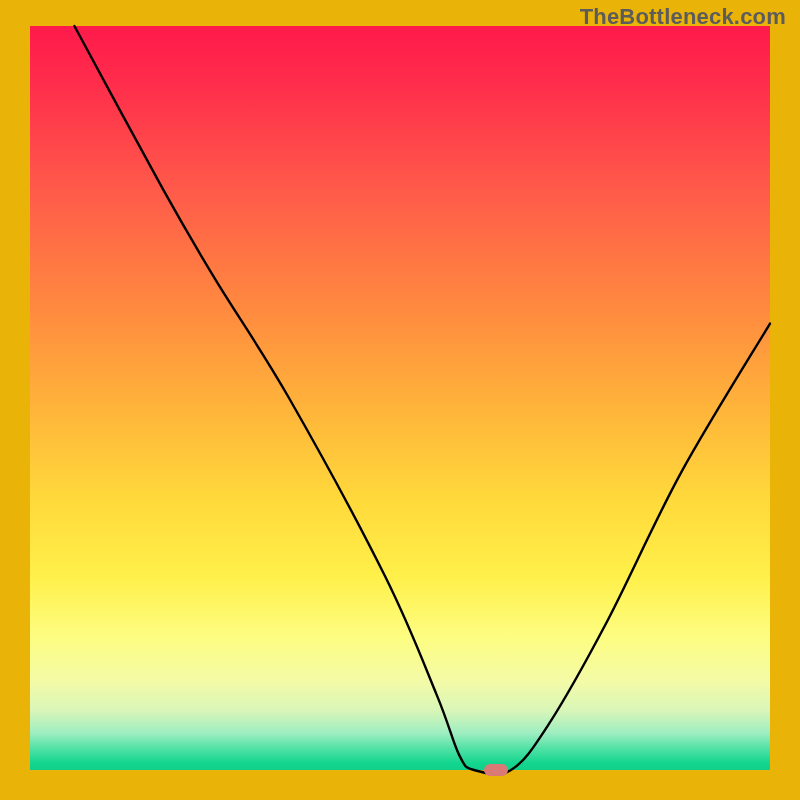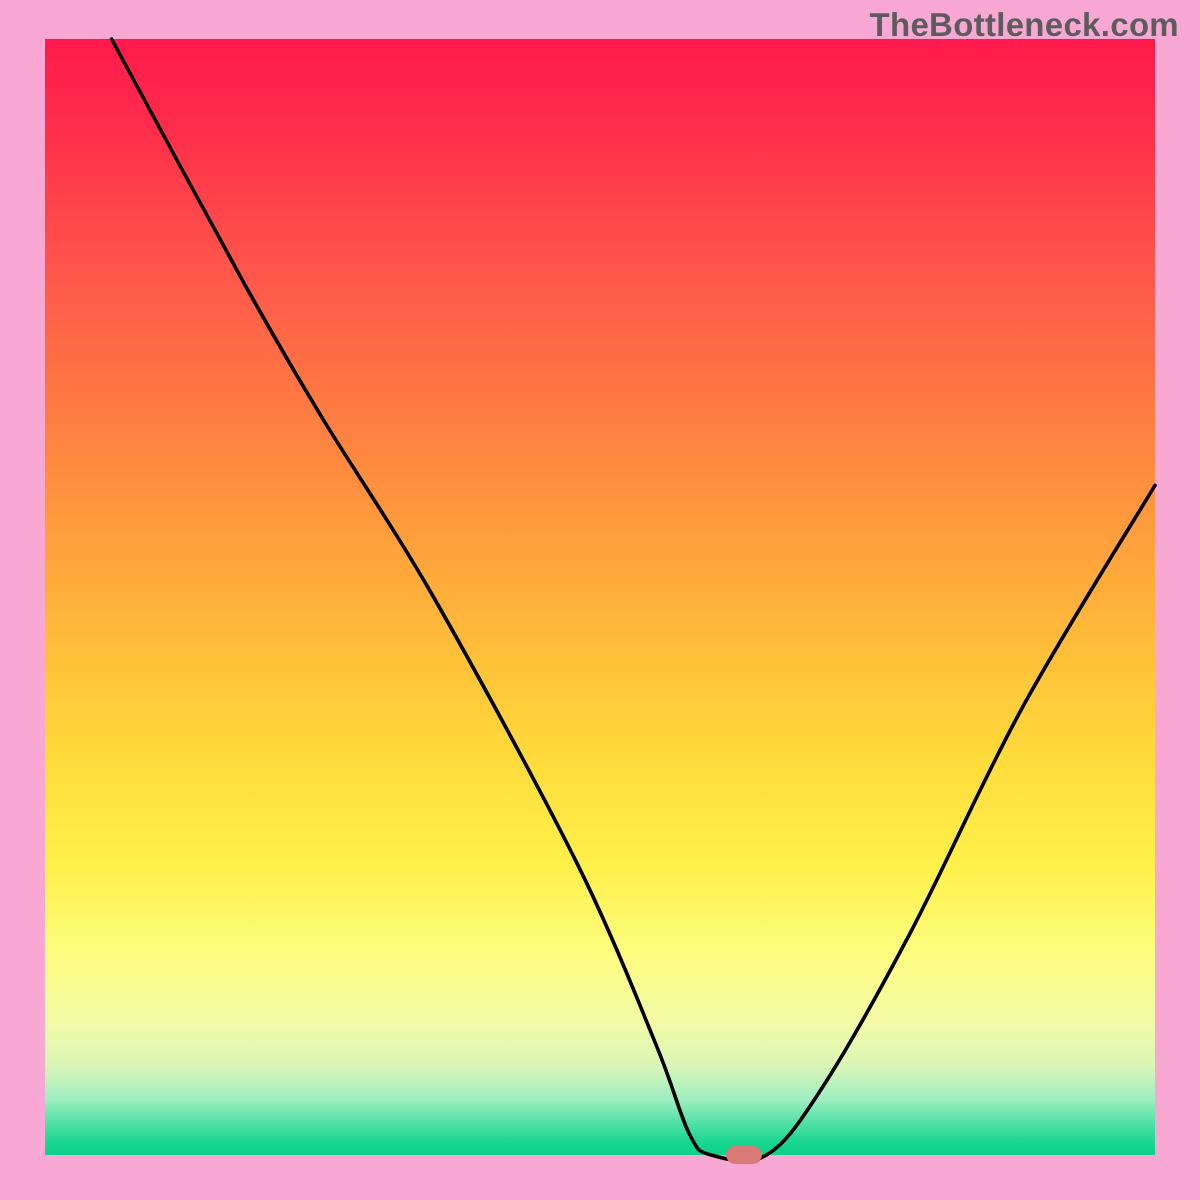--- a/index.html
+++ b/index.html
@@ -7,21 +7,21 @@
     padding: 0;
     width: 800px;
     height: 800px;
     background: #000;
     overflow: hidden;
   }
   .container {
     position: relative;
     width: 800px;
     height: 800px;
-    background: #f9a8d4;
+    background: #eab308;
   }
   .watermark {
     position: absolute;
     top: 4px;
     right: 14px;
     font-family: Arial, Helvetica, sans-serif;
     font-size: 22px;
     font-weight: 600;
     color: #5c5c5c;
     letter-spacing: 0.2px;

